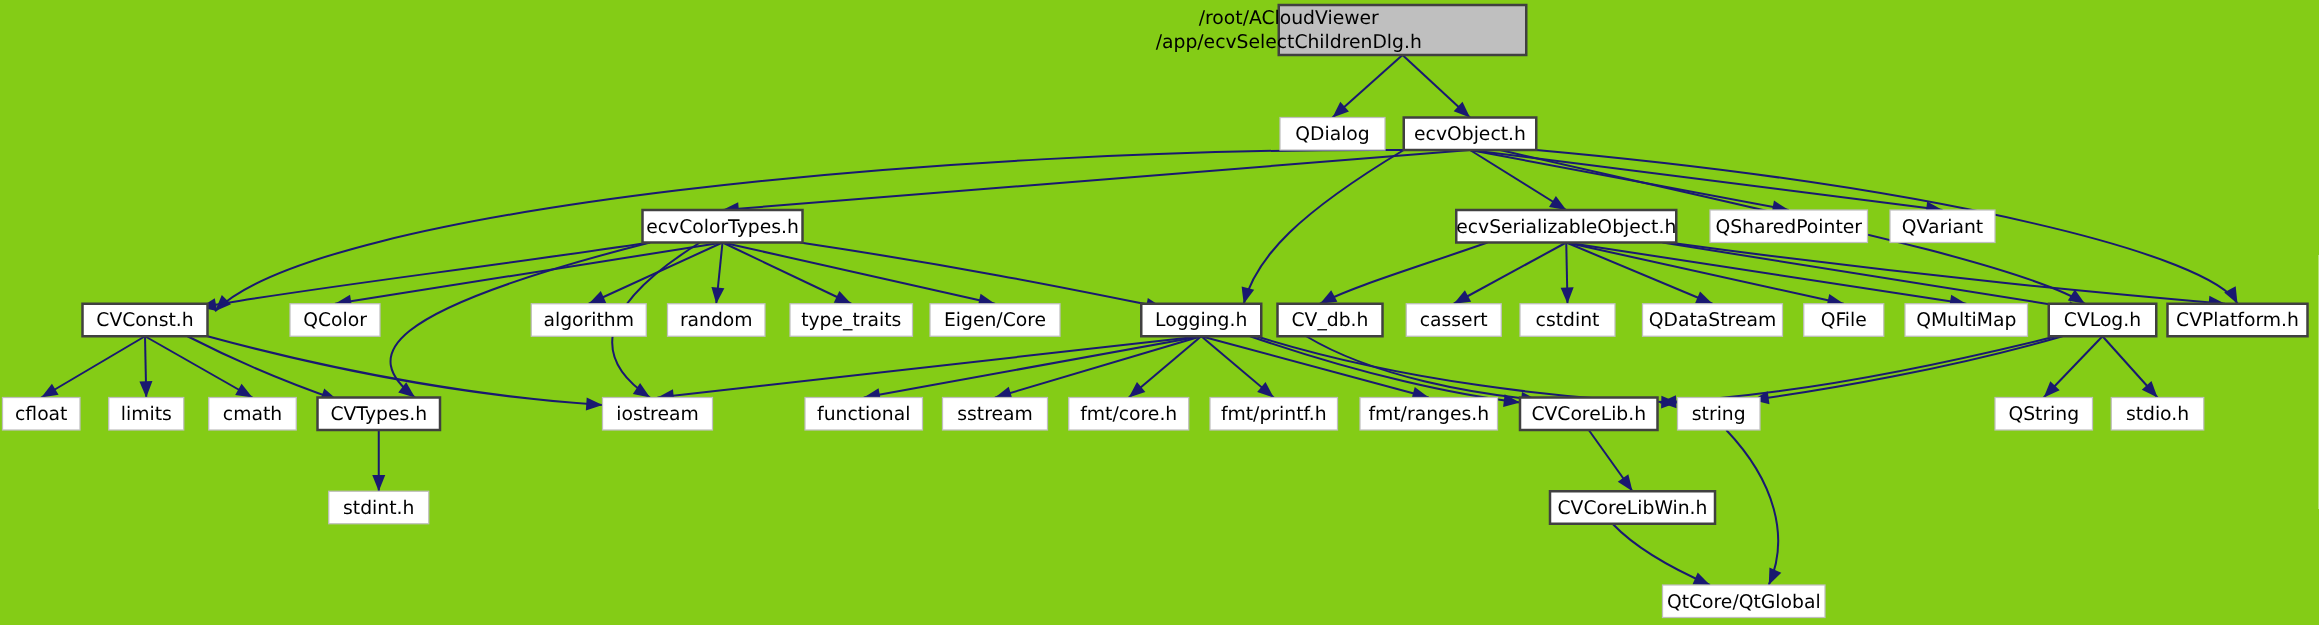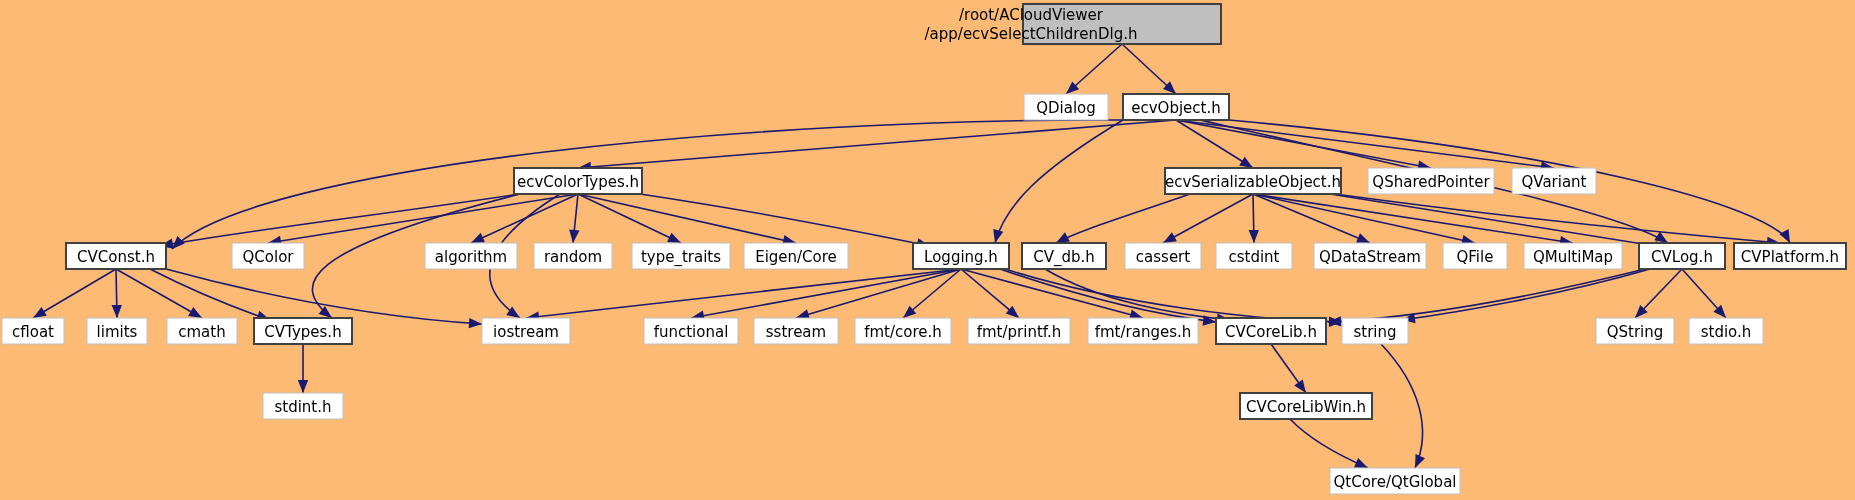--- a/index.html
+++ b/index.html
@@ -1,17 +1,17 @@
 <!DOCTYPE html>
 <html><head>
 <meta charset="utf-8">
 <style>
   html,body{margin:0;padding:0;background:#ffffff;}
   body{font-family:"DejaVu Sans","Liberation Sans",sans-serif;}
-  #graph{position:relative;width:1855px;height:500px;background:#fdba74;overflow:hidden;}
+  #graph{position:relative;width:1855px;height:500px;background:#84cc16;overflow:hidden;}
   svg{position:absolute;left:0;top:0;width:1855px;height:500px;}
   .node-label{font-size:15px;fill:#000;text-anchor:middle;dominant-baseline:middle;}
   .node-box{fill:#ffffff;stroke:#bfbfbf;stroke-width:1;}
   .node-box.strong{stroke:#404040;stroke-width:2;}
   .node-box.root{fill:#bfbfbf;stroke:#404040;stroke-width:2;}
   .edge{fill:none;stroke:#191970;stroke-width:1.6;}
   .arrow{fill:#191970;stroke:none;}
 </style>
 </head>
 <body>

